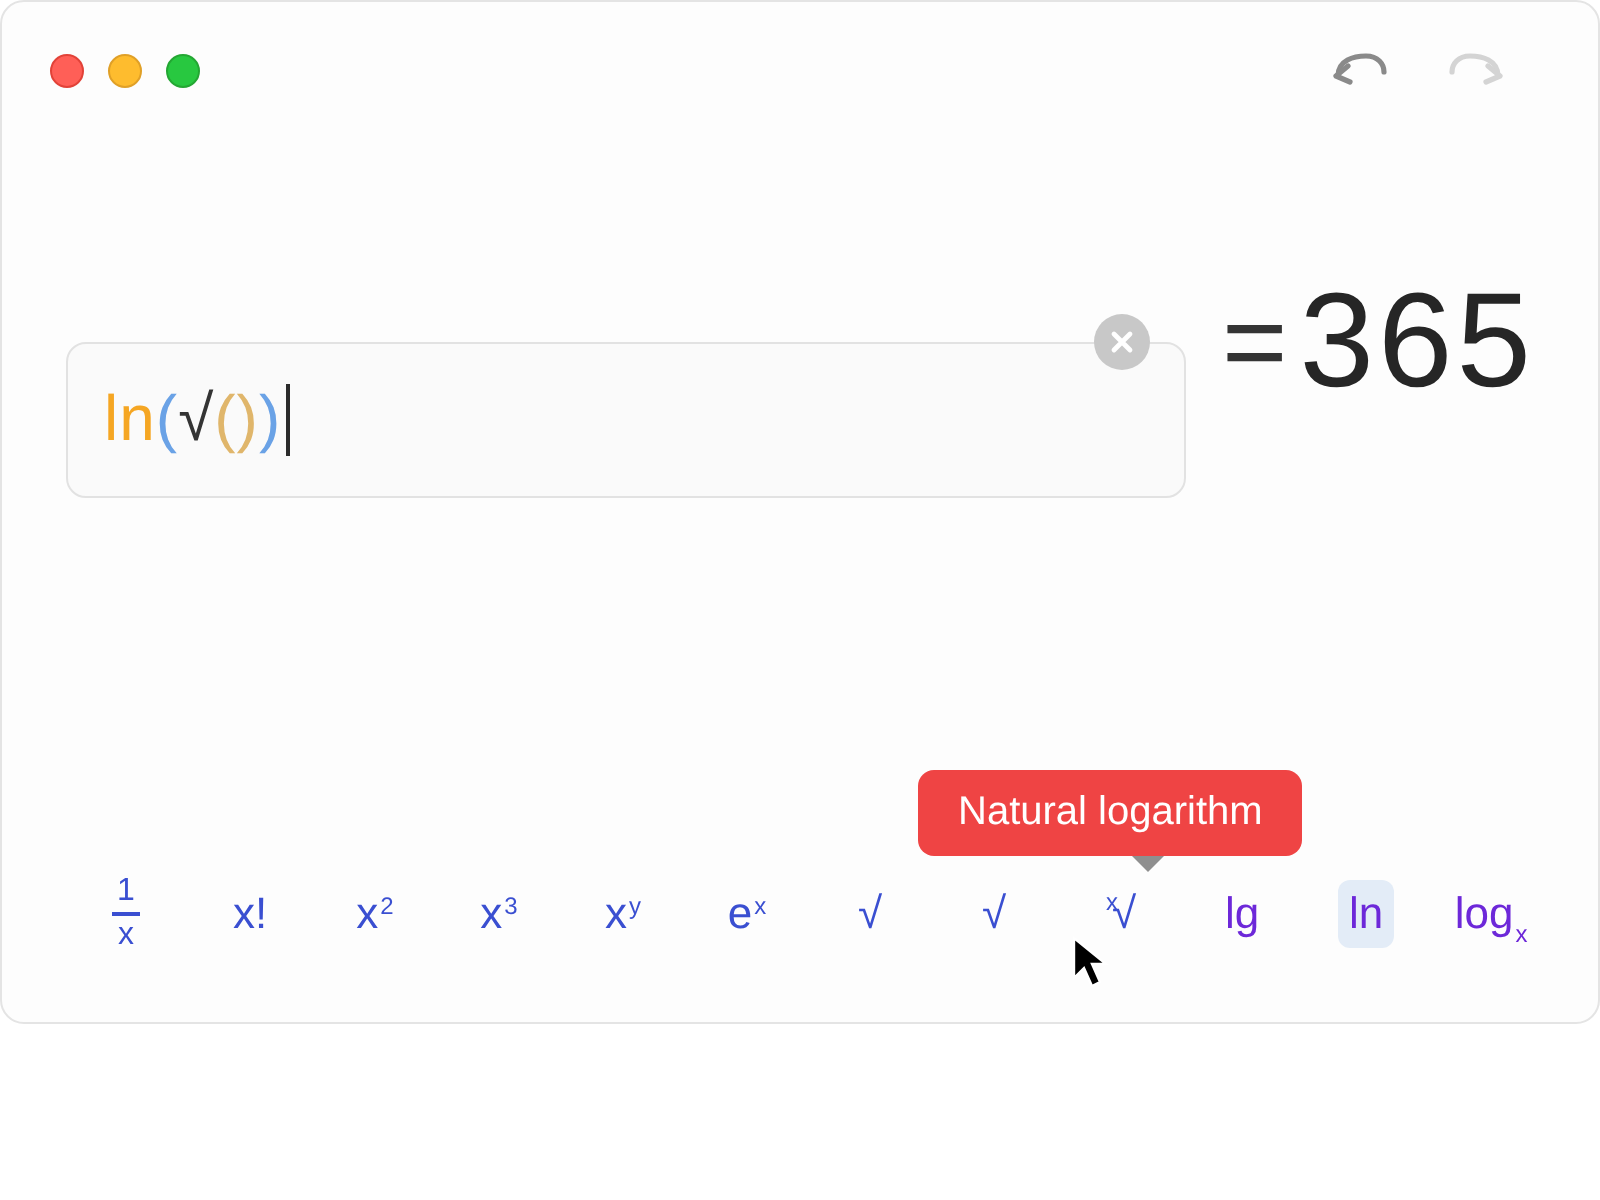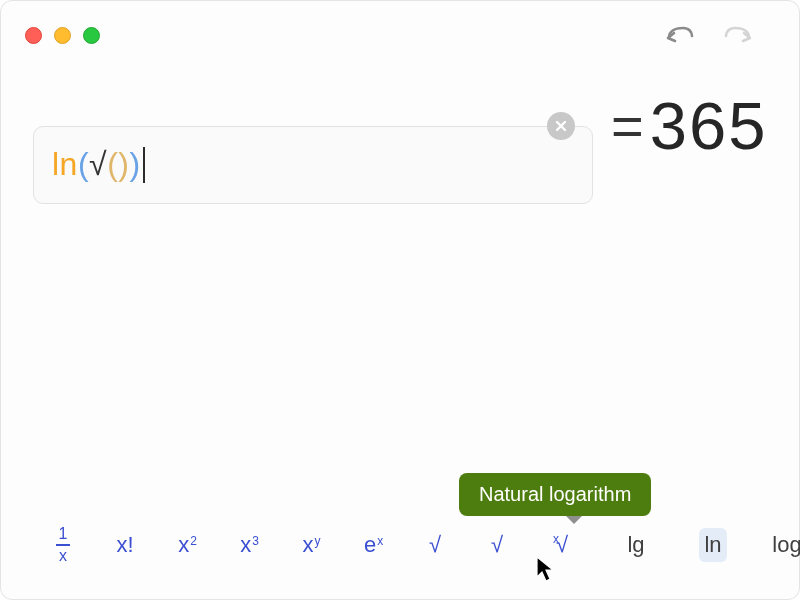--- a/index.html
+++ b/index.html
@@ -7,27 +7,28 @@
     margin: 0;
     padding: 0;
     font-family: -apple-system, BlinkMacSystemFont, "Segoe UI", Helvetica, Arial, sans-serif;
     background: #fff;
     width: 800px;
     height: 600px;
     overflow: hidden;
   }
   .window {
     width: 800px;
-    height: 600px;
+    height: 512px;
     background: #fdfdfd;
     border: 1px solid #e4e4e4;
     border-radius: 12px;
     position: relative;
     display: flex;
     flex-direction: column;
+    gap: 45px;
   }
   .titlebar {
     display: flex;
     align-items: center;
     justify-content: space-between;
     padding: 18px 24px 0 24px;
     height: 50px;
   }
   .traffic-lights {
     display: flex;
@@ -132,42 +133,42 @@
   }
   .fbtn {
     display: inline-flex;
     align-items: flex-end;
     justify-content: center;
     min-width: 28px;
     cursor: default;
     position: relative;
   }
   .blue { color: #3a4fd1; }
-  .orange { color: #404040; margin-left: 15px; }
+  .orange { color: #6d28d9; }
   .green { color: #34c06d; }
   .fbtn sup { font-size: 12px; position: relative; top: -10px; left: 1px; }
   .fbtn sub { font-size: 12px; position: relative; top: 4px; left: 1px; }
   .frac {
     display: inline-flex;
     flex-direction: column;
     align-items: center;
     font-size: 16px;
     line-height: 1;
   }
   .frac .bar {
     width: 14px; height: 1.5px; background: #3a4fd1; margin: 2px 0;
   }
   .hl {
     background: #e3ecf7;
     border-radius: 6px;
     padding: 4px 8px;
   }
   .tooltip {
     position: absolute;
-    background: #4d7c0f;
+    background: #ef4444;
     color: #fff;
     font-size: 20px;
     padding: 10px 20px;
     border-radius: 8px;
     white-space: nowrap;
   }
   .tooltip::after {
     content: "";
     position: absolute;
     bottom: -8px;

